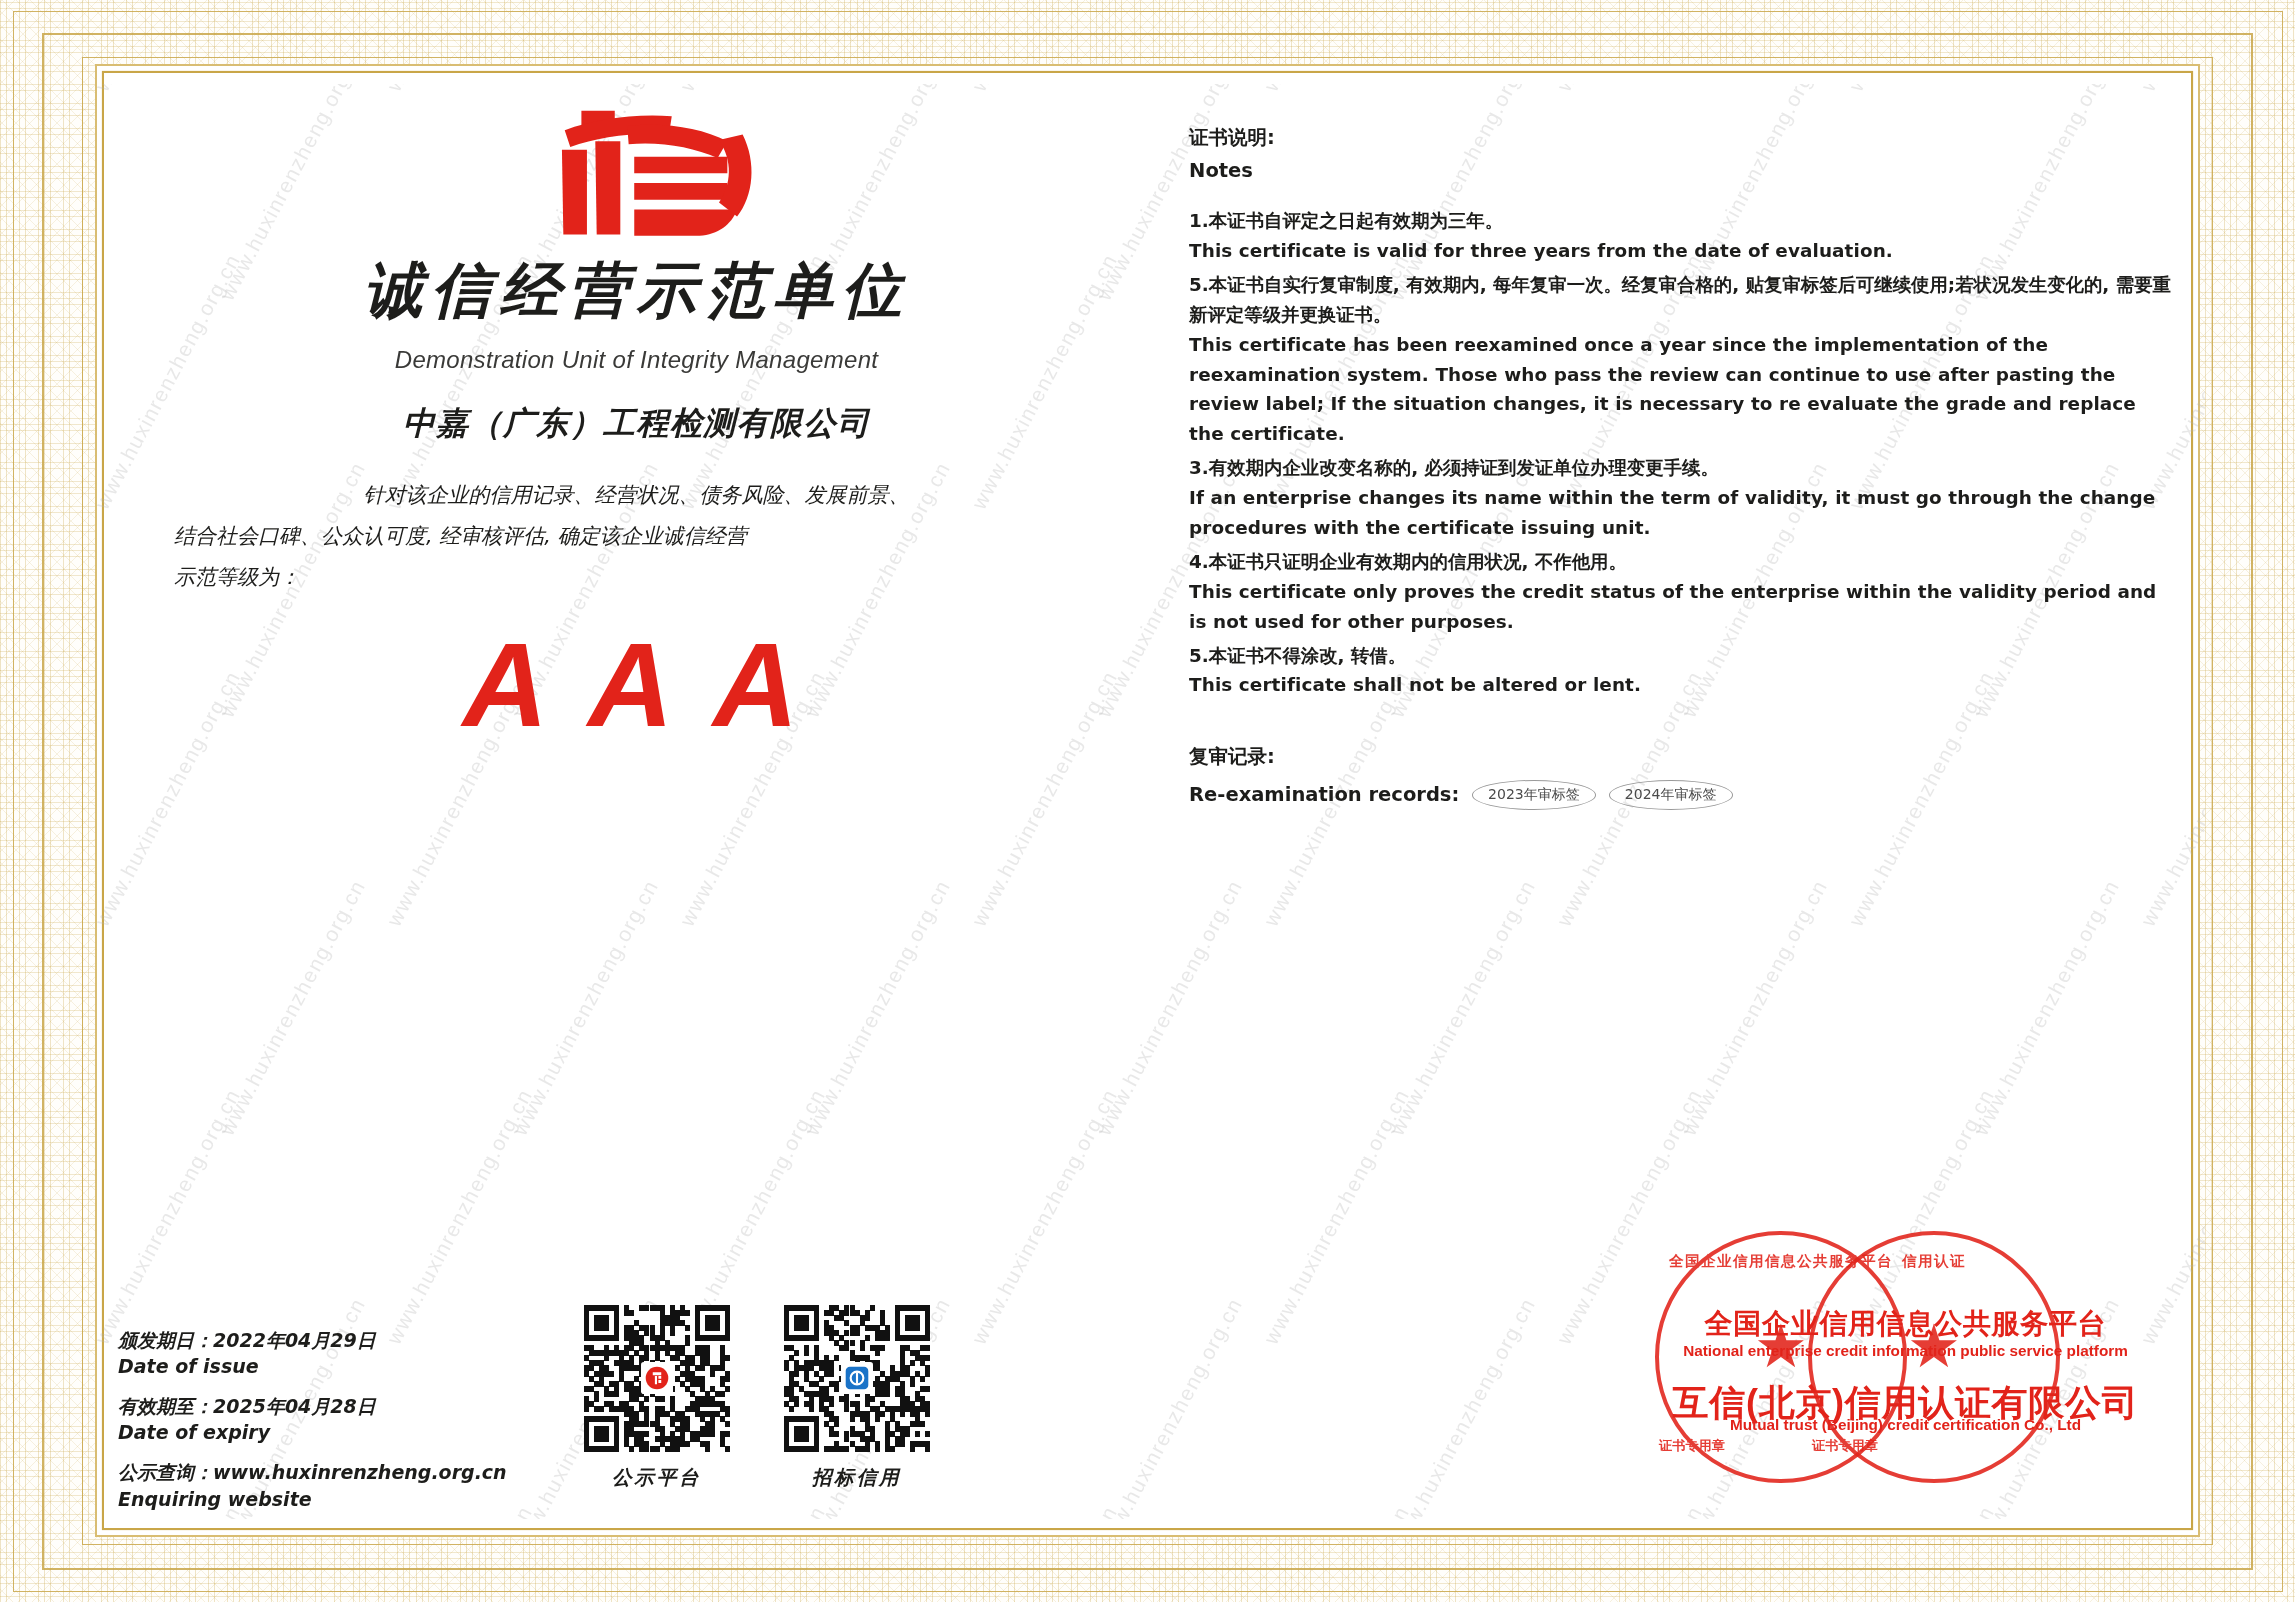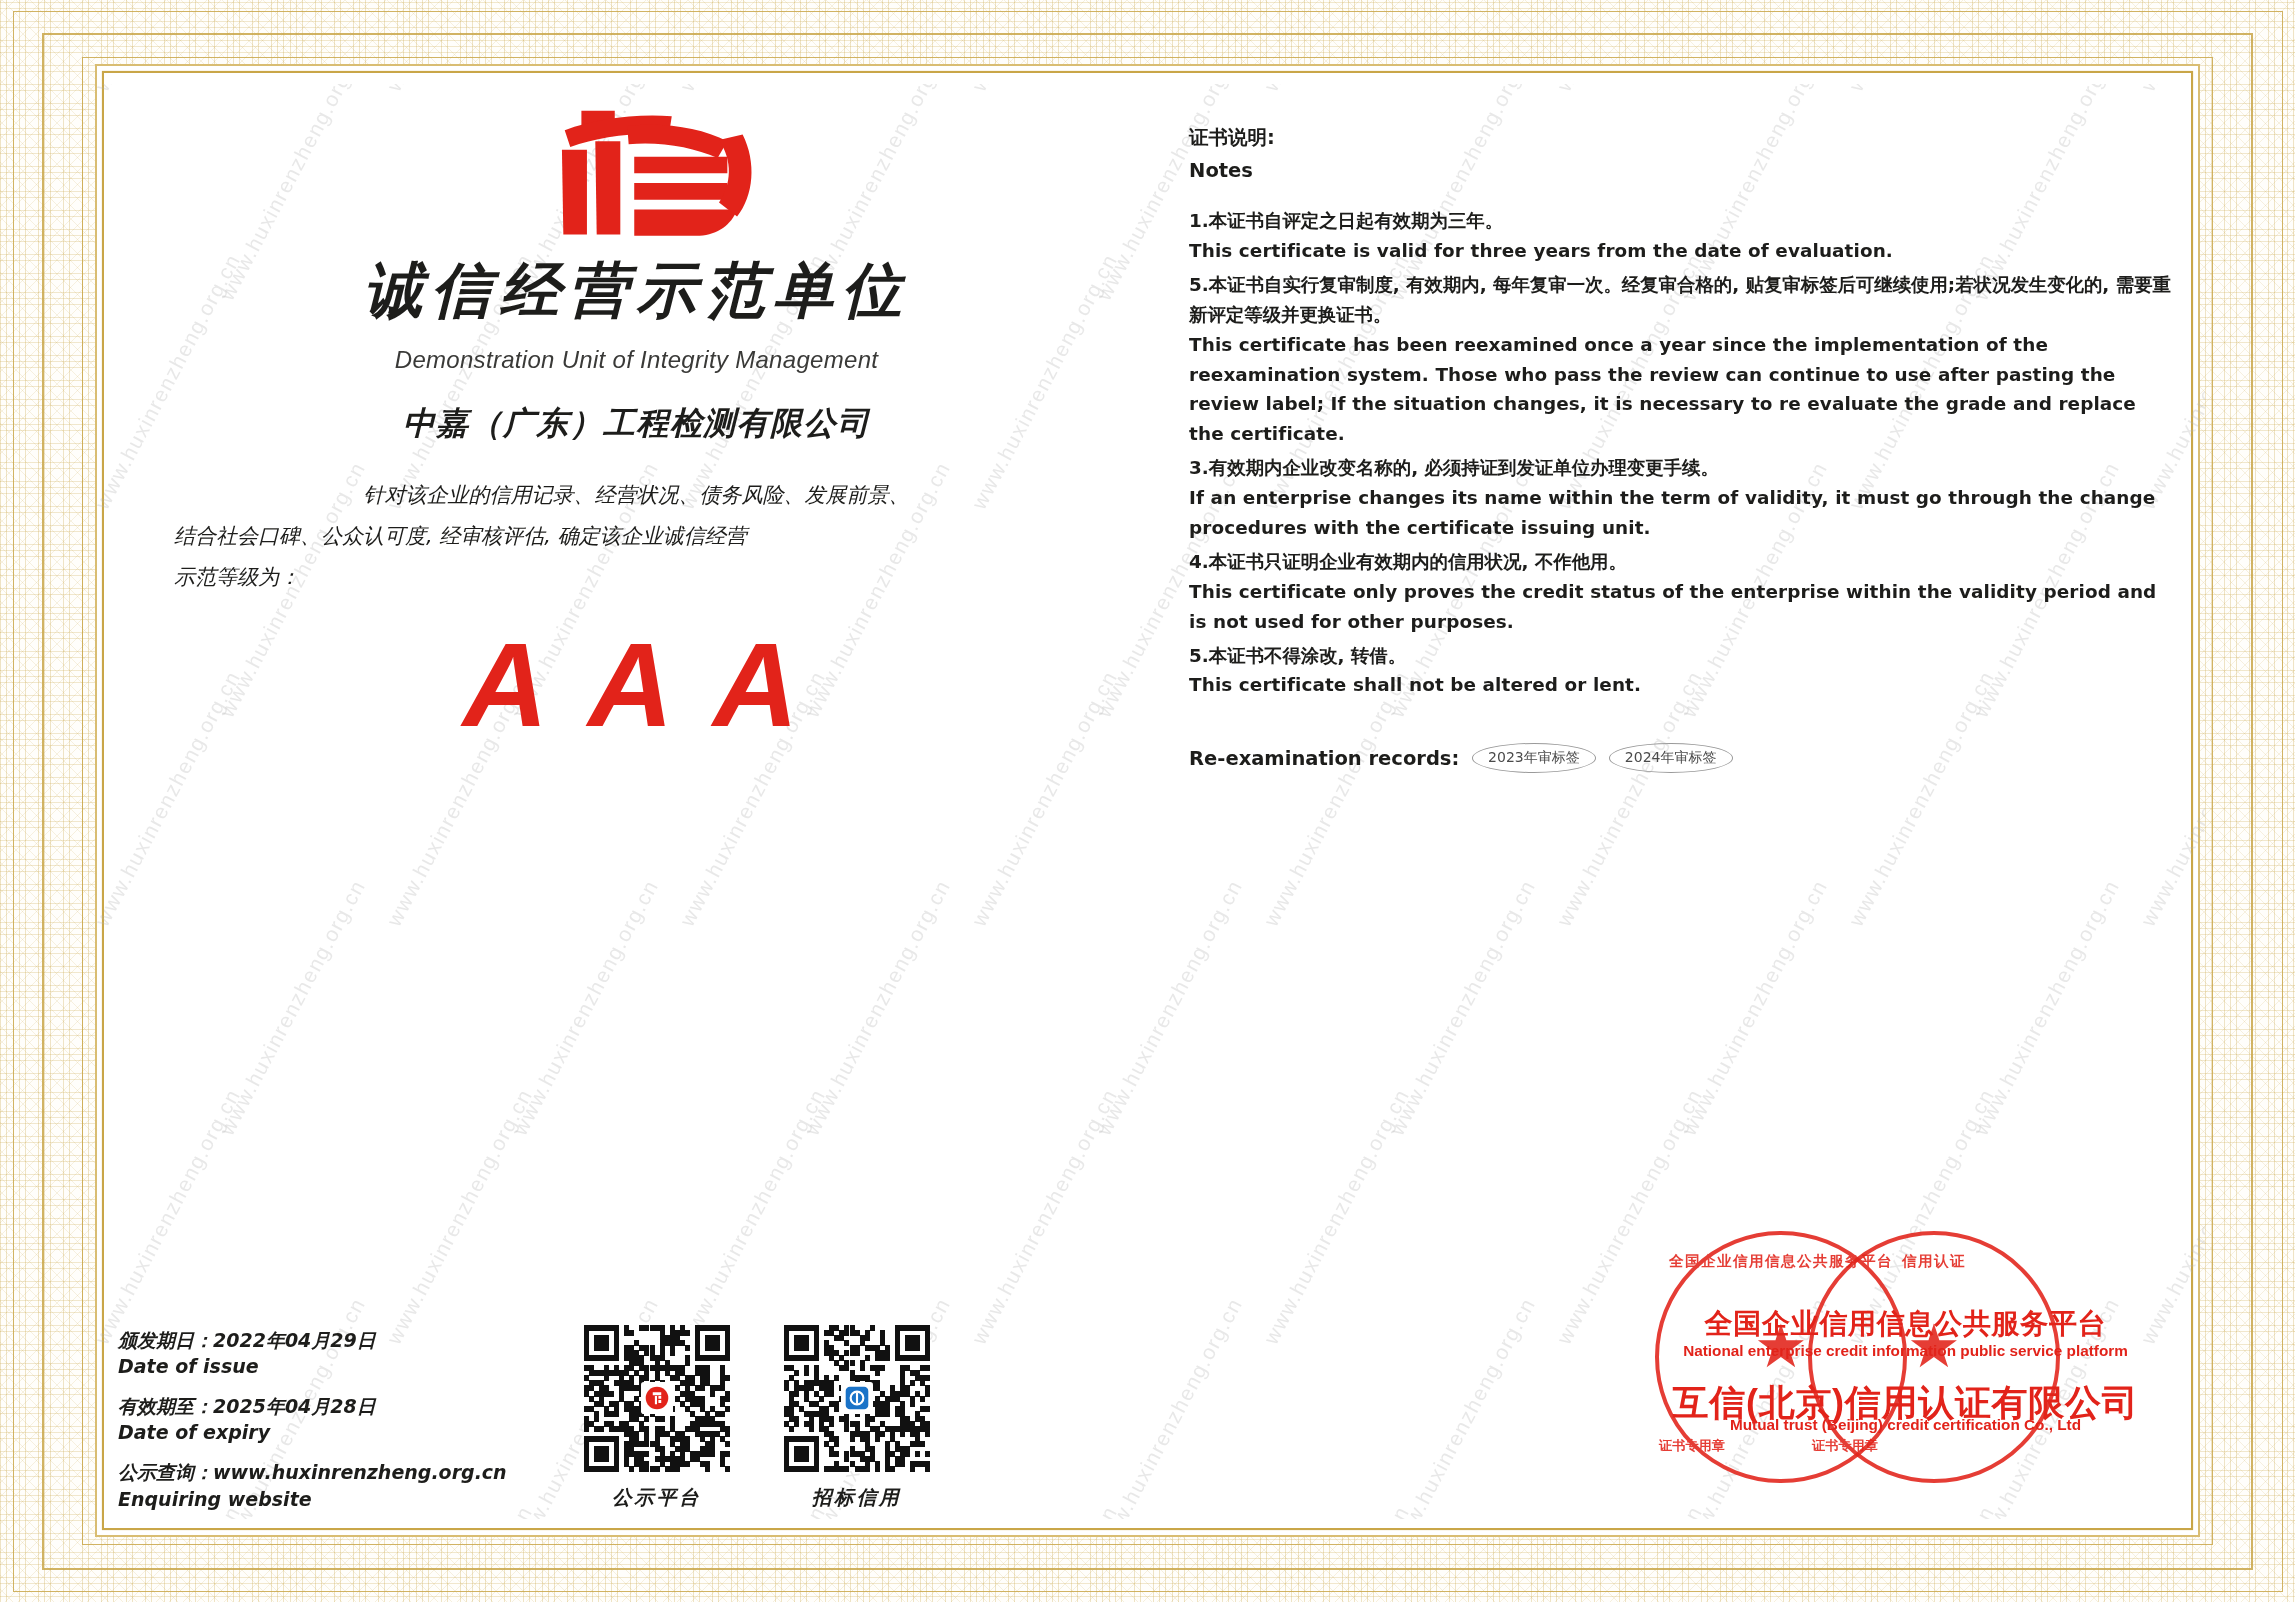--- a/index.html
+++ b/index.html
@@ -165,21 +165,21 @@
   }
   .info-block .row { margin-bottom: 14px; }
   .info-block .row:last-child { margin-bottom: 0; }
   .info-block .cn { font-weight: bold; display: block; }
   .info-block .en { display: block; font-weight: bold; }
 
   .qr-group {
     display: flex;
     gap: 54px;
     margin-left: 77px;
-    margin-bottom: 1px;
+    margin-bottom: 21px;
   }
   .qr-item { text-align: center; }
   .qr-box {
     width: 146px; height: 146px;
     position: relative;
     background: #fff;
   }
   .qr-cell { position: absolute; background: #111; }
   .qr-center-logo {
     position: absolute;
@@ -1363,20 +1363,21 @@
           <span class="note-cn">4.本证书只证明企业有效期内的信用状况, 不作他用。</span>
           <span class="note-en">This certificate only proves the credit status of the enterprise within the validity period and is not used for other purposes.</span>
         </div>
         <div class="note-item">
           <span class="note-cn">5.本证书不得涂改, 转借。</span>
           <span class="note-en">This certificate shall not be altered or lent.</span>
         </div>
       </div>
 
       <div class="reexam">
+        <div>复审记录:</div>
         <div class="reexam-row">
           <span>Re-examination records:</span>
           <span class="stamp-slot">2023年审标签</span>
           <span class="stamp-slot">2024年审标签</span>
         </div>
       </div>
 
       <div class="seals">
         <div class="seal seal-a">
           <div class="seal-arc">全国企业信用信息公共服务平台</div>

